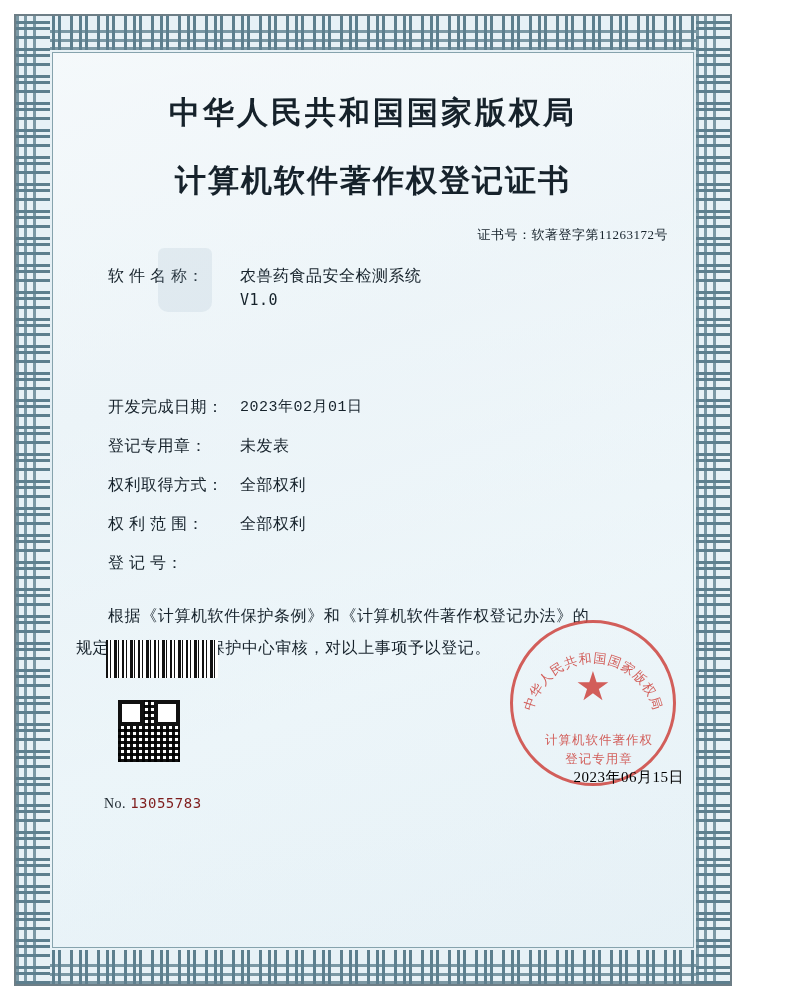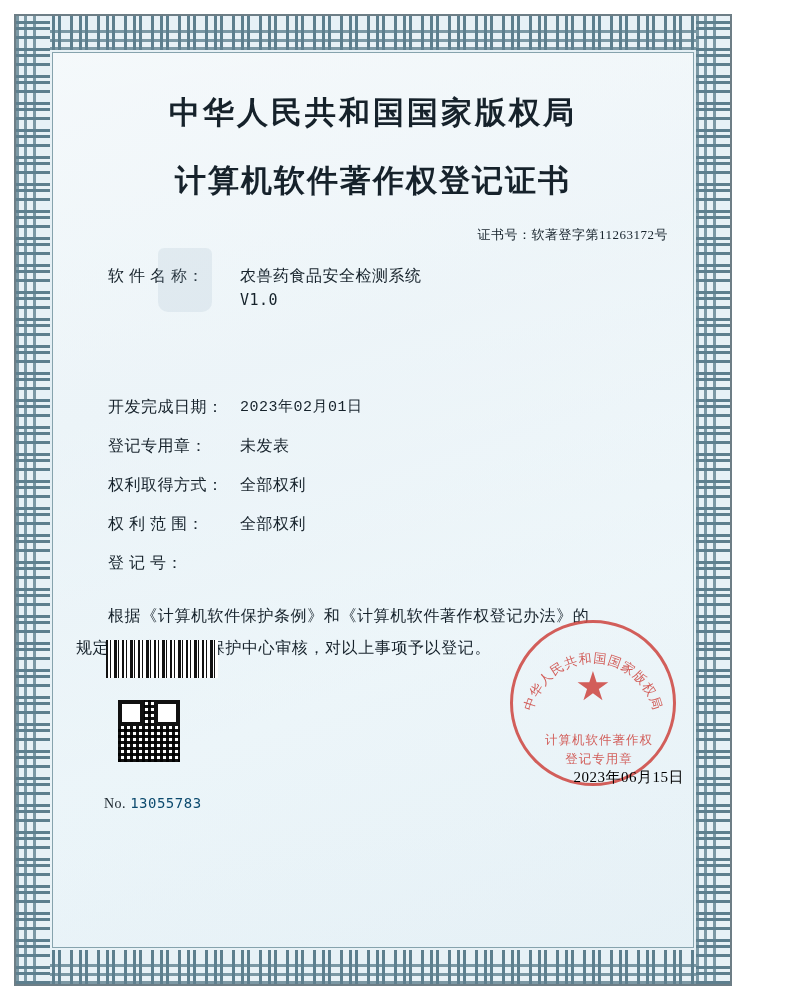--- a/index.html
+++ b/index.html
@@ -208,21 +208,21 @@
   .qr::after { right: 0; top: 0; }
 
   .serial {
     position: absolute;
     left: 104px;
     top: 795px;
     font-size: 14px;
     letter-spacing: 0.5px;
     color: #1a242c;
   }
-  .serial .num { color: #0c4a6e; font-family: "DejaVu Sans Mono", monospace; margin-top: 14px; }
+  .serial .num { color: #7f1d1d; font-family: "DejaVu Sans Mono", monospace; margin-top: 14px; }
 
   
   .seal {
     position: absolute;
     right: 70px;
     top: 620px;
     width: 160px;
     height: 160px;
     border: 3px solid #cf4a45;
     border-radius: 50%;

